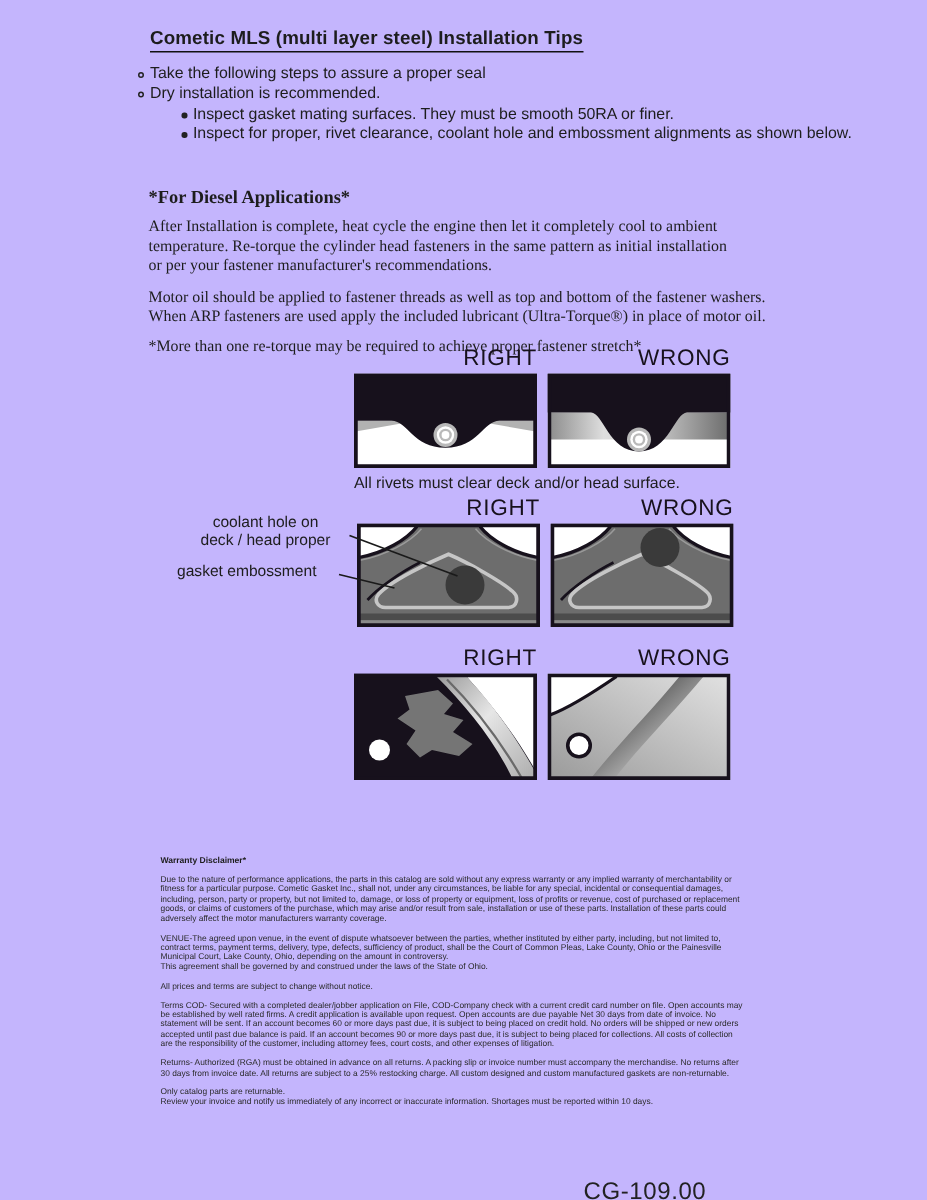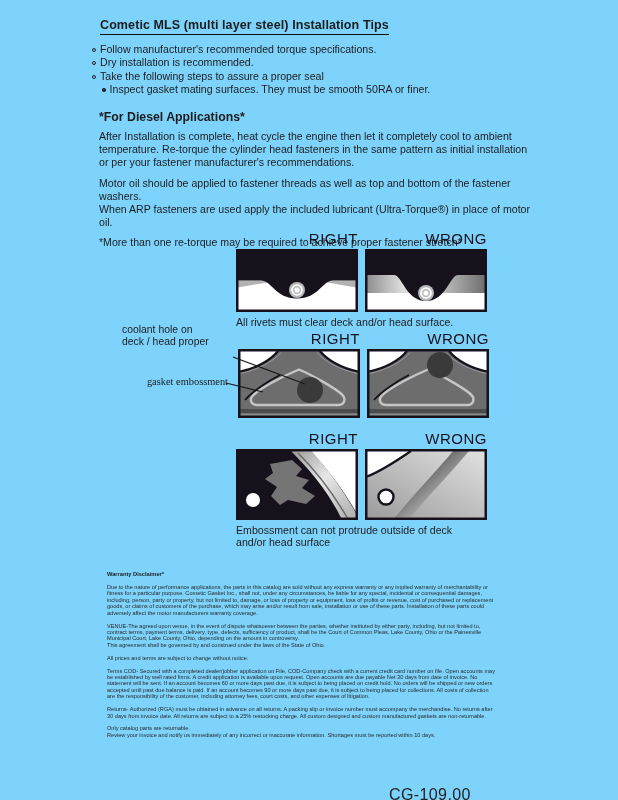--- a/index.html
+++ b/index.html
@@ -1,72 +1,72 @@
 <!DOCTYPE html>
 <html><head>
 <meta charset="utf-8">
 <style>
   * { margin:0; padding:0; box-sizing:border-box; }
   body { background:#fff; font-family:"Liberation Sans", sans-serif; color:#1d1d1d; }
-  .page { position:relative; width:618px; height:800px; background:#7dd3fc; overflow:hidden; }
+  .page { position:relative; width:618px; height:800px; background:#c4b5fd; overflow:hidden; }
 
   .title { position:absolute; left:100px; top:18px; font-size:12.5px; font-weight:bold;
            border-bottom:1.6px solid #111; padding-bottom:2px; letter-spacing:0.1px; }
 
   .tips { position:absolute; left:92px; top:43px; width:460px; list-style:none; }
   .tip  { display:flex; gap:4px; font-size:10.6px; line-height:13.4px; white-space:nowrap; }
-  .tip.indent { margin-left:10px; }
+  .tip.indent { margin-left:29px; }
   .mk-circle { flex:0 0 auto; width:4px; height:4px; border:1px solid #222; border-radius:50%; margin-top:5px; }
   .mk-dot    { flex:0 0 auto; width:3.6px; height:3.6px; background:#222; border-radius:50%; margin-top:5.2px; }
 
-  .diesel { position:absolute; left:99px; top:110px; width:440px; }
+  .diesel { position:absolute; left:99px; top:124px; width:440px;font-family:Liberation Serif, serif; }
   .diesel-h { font-size:12.3px; font-weight:bold; margin-bottom:6px; }
   .para { font-size:10.6px; line-height:13.2px; white-space:pre-line; margin-bottom:7px; }
 
   .figure { position:absolute; width:251px; }
   .fig-headers { display:flex; gap:7px; margin-bottom:2px; }
   .fig-h { width:122px; text-align:right; font-size:15px; letter-spacing:0.5px; color:#17111c; }
   .fig-panels { display:flex; gap:7px; }
   .fig-panels svg { display:block; }
   .fig-caption { font-size:10.6px; line-height:11.5px; margin-top:5px; white-space:pre-line; color:#1d1d1d; }
 
   .ann { position:absolute; font-size:10.4px; line-height:11.5px; color:#1d1d1d; }
-  .ann-coolant { left:122px; top:324px; width:110px; }
-  .ann-emboss  { left:118px; top:376px; width:110px; text-align:right;font-family:Liberation Serif, serif; }
+  .ann-coolant { left:122px; top:343px; width:110px; text-align:center; }
+  .ann-emboss  { left:118px; top:376px; width:110px; text-align:left; }
   .leaders { position:absolute; left:0; top:0; pointer-events:none; }
 
   .disclaimer { position:absolute; left:107px; top:571px; width:414px; }
   .disc-h { font-size:5.7px; font-weight:bold; margin-bottom:7px; }
   .disc-p { font-size:5.6px; line-height:6.4px; white-space:pre-line; margin-bottom:6.5px; color:#2a2a2a; }
 
   .code { position:absolute; left:389px; top:786px; font-size:16px; letter-spacing:0.4px; color:#222; }
 </style>
 </head>
 <body>
 
 <div class="page">
 
   <h1 class="title">Cometic MLS (multi layer steel) Installation Tips</h1>
 
   <ul class="tips">
     <li class="tip">
         <span class="mk-circle"></span>
-        <span>Follow manufacturer's recommended torque specifications.</span>
+        <span>Take the following steps to assure a proper seal</span>
       </li>
     <li class="tip">
         <span class="mk-circle"></span>
         <span>Dry installation is recommended.</span>
       </li>
-    <li class="tip">
-        <span class="mk-circle"></span>
-        <span>Take the following steps to assure a proper seal</span>
-      </li>
     <li class="tip indent">
         <span class="mk-dot"></span>
         <span>Inspect gasket mating surfaces.  They must be smooth 50RA or finer.</span>
+      </li>
+    <li class="tip indent">
+        <span class="mk-dot"></span>
+        <span>Inspect for proper, rivet clearance, coolant hole and embossment alignments as shown below.</span>
       </li>
   </ul>
 
   <div class="diesel">
     <div class="diesel-h">*For Diesel Applications*</div>
     <div class="para">After Installation is complete, heat cycle the engine then let it completely cool to ambient
 temperature. Re-torque the cylinder head fasteners in the same pattern as initial installation
 or per your fastener manufacturer's recommendations.</div>
     <div class="para">Motor oil should be applied to fastener threads as well as top and bottom of the fastener washers.
 When ARP fasteners are used apply the included lubricant (Ultra-Torque®) in place of motor oil.</div>
@@ -199,22 +199,20 @@
           </linearGradient>
         </defs>
         <rect width="122" height="71" fill="url(#g3wbg)"></rect>
         <path d="M2,2 H46 C30,13 14,23 2,27.5 Z" fill="#ffffff"></path>
         <path d="M46,2 C30,13 14,23 2,27.5" stroke="#17111c" stroke-width="2.2" fill="none"></path>
         <path d="M88,2 L104,2 C84,26 60,50 44,71 L28,71 C48,46 70,24 88,2 Z" fill="url(#g3wband)"></path>
         <circle cx="21" cy="48" r="7.5" fill="#ffffff" stroke="#17111c" stroke-width="2.4"></circle>
         <rect x="1.25" y="1.25" width="119.5" height="68.5" fill="none" stroke="#17111c" stroke-width="2.5"></rect>
       </svg>
     </div>
-    <div class="fig-caption">Embossment can not protrude outside of deck
-and/or head surface</div>
   </div>
 
   <div class="disclaimer">
     <div class="disc-h">Warranty Disclaimer*</div>
     <div class="disc-p">Due to the nature of performance applications, the parts in this catalog are sold without any express warranty or any implied warranty of merchantability or
 fitness for a particular purpose.  Cometic Gasket Inc., shall not, under any circumstances, be liable for any special, incidental or consequential damages,
 including, person, party or property, but not limited to, damage, or loss of property or equipment, loss of profits or revenue, cost of purchased or replacement
 goods, or claims of customers of the purchase, which may arise and/or result from sale, installation or use of these parts.  Installation of these parts could
 adversely affect the motor manufacturers warranty coverage.</div>
     <div class="disc-p">VENUE-The agreed upon venue, in the event of dispute whatsoever between the parties, whether instituted by either party, including, but not limited to,

